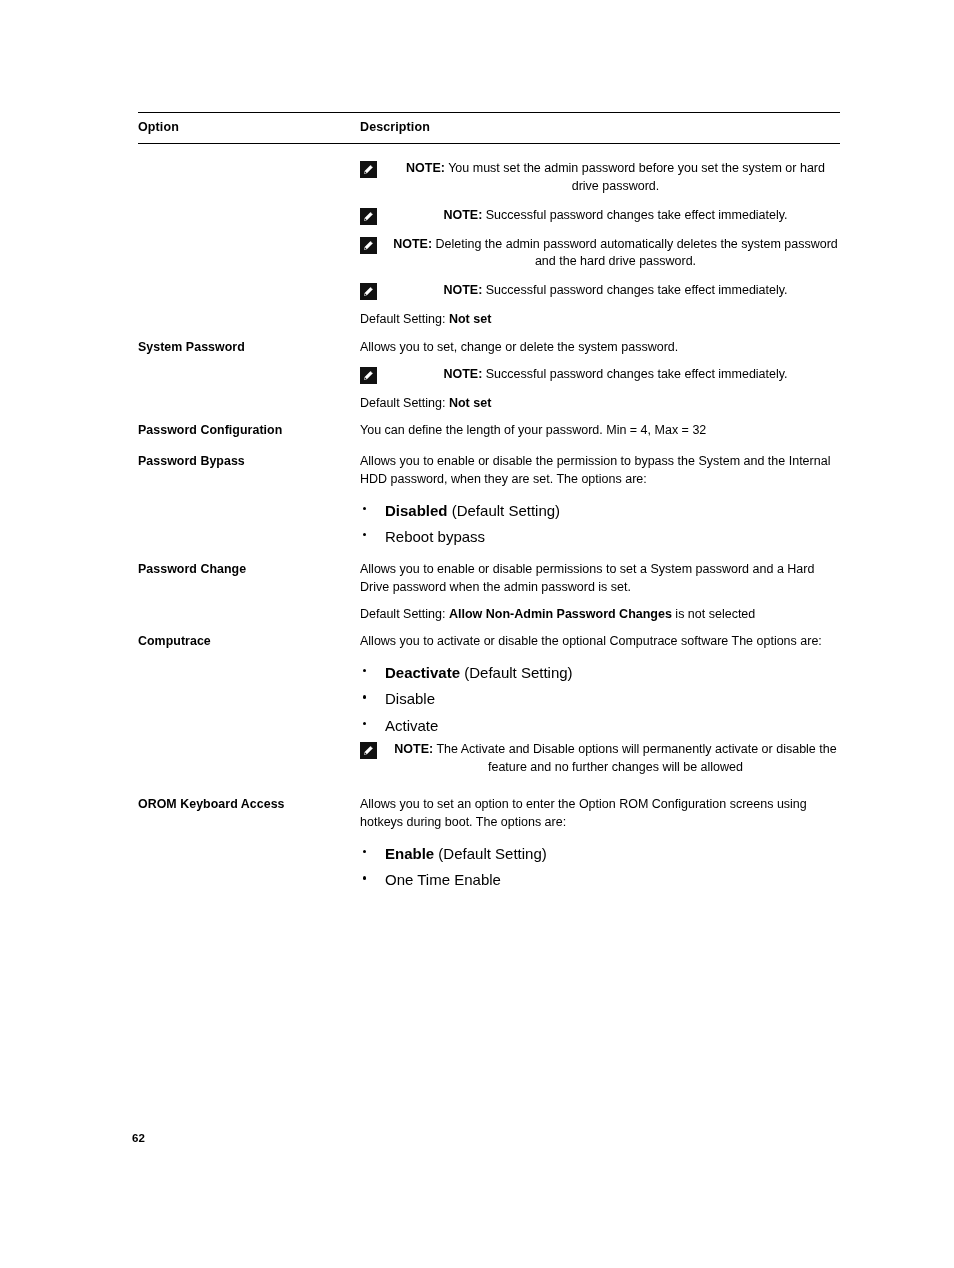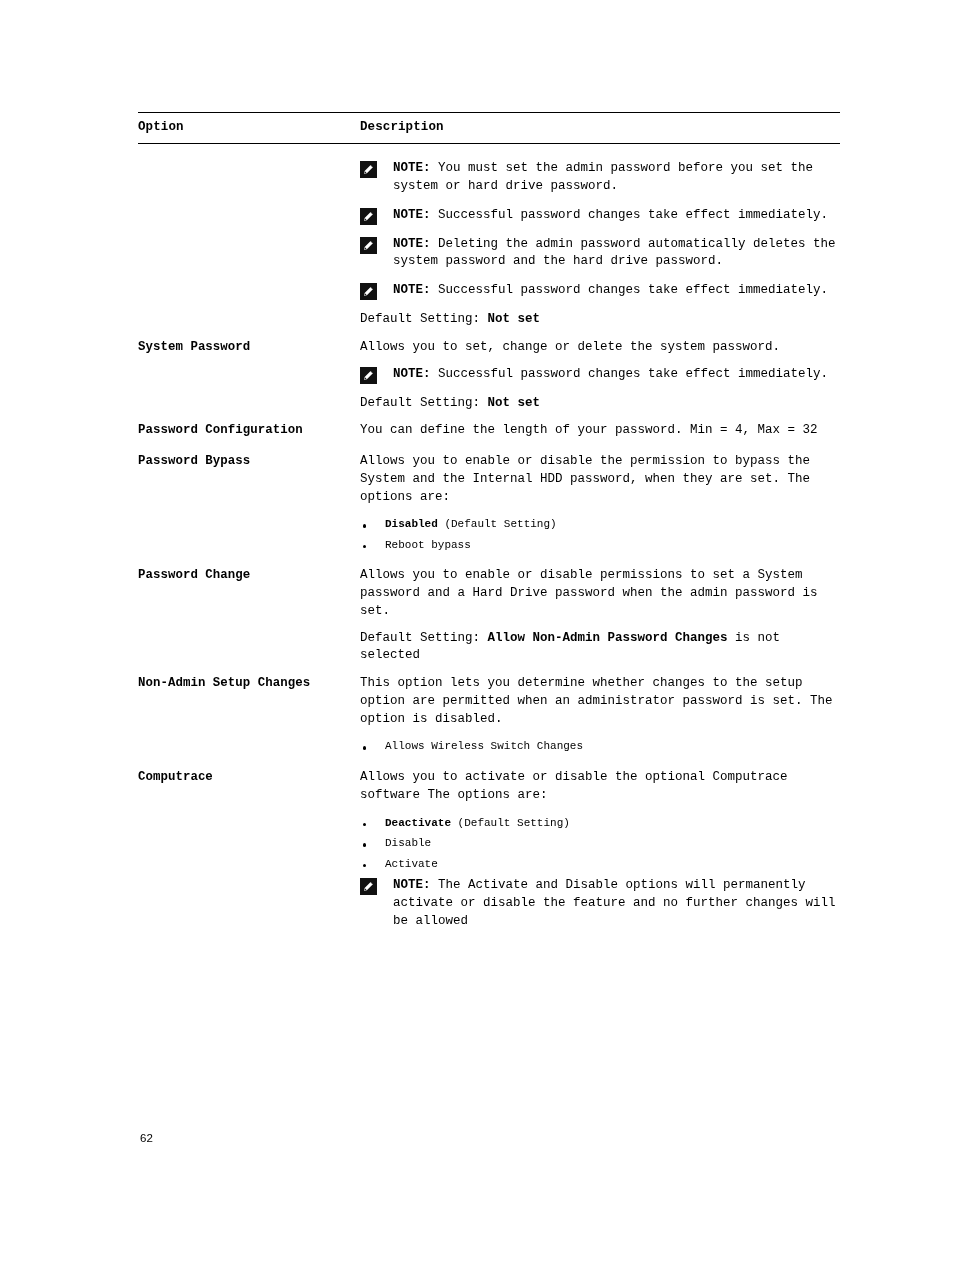--- a/index.html
+++ b/index.html
@@ -27,21 +27,20 @@
     position: absolute;
     left: 138px;
     top: 112px;
     width: 702px;
   }
 
   table.spec {
     width: 702px;
     border-collapse: collapse;
     table-layout: fixed;
-    font-family: Liberation Mono, monospace;
   }
 
   table.spec col.c-option { width: 222px; }
   table.spec col.c-desc   { width: 480px; }
 
   thead th {
     text-align: left;
     font-size: 12.5px;
     font-weight: bold;
     padding: 0 0 9px 0;
@@ -82,20 +81,21 @@
   .para:last-child { margin-bottom: 4px; }
   .para.tight { margin-bottom: 1px; }
 
   .b { font-weight: bold; }
 
   
   .note {
     display: flex;
     align-items: flex-start;
     margin: 0 0 11px 0;
+    text-align: center;
   }
   .note-icon {
     flex: 0 0 auto;
     width: 17px;
     height: 17px;
     background: #111111;
     position: relative;
     margin-top: 1px;
     margin-right: 16px;
   }
@@ -112,40 +112,40 @@
   
   ul.bullets {
     list-style: none;
     margin: 11px 0 4px 0;
     padding: 0;
   }
   ul.bullets li {
     position: relative;
     padding-left: 25px;
     margin-bottom: 5px;
-    font-size: 11px;
+    font-size: 15px;
     line-height: 1.42;
   }
   ul.bullets li:before {
     content: "";
     position: absolute;
     left: 3px;
     top: 7px;
     width: 3.4px;
     height: 3.4px;
     background: #000;
     border-radius: 50%;
   }
 
   .page-number {
     position: absolute;
-    left: 140px;
+    left: 132px;
     top: 1132px;
     font-size: 11.5px;
-    font-weight: normal;
+    font-weight: bold;
     color: #000;
   }
 </style>
 </head>
 <body>
 
 <div class="page">
 
   <div class="table-wrap">
     <table class="spec">
@@ -245,29 +245,20 @@
             </td>
           </tr>
           <tr>
             <td class="opt">Password Change</td>
             <td class="desc">
               <p class="para">Allows you to enable or disable permissions to set a System password and a Hard Drive password when the admin password is set.</p>
               <p class="para tight">Default Setting: <span class="b">Allow Non-Admin Password Changes</span> is not selected</p>
             </td>
           </tr>
           <tr>
-            <td class="opt">Non-Admin Setup Changes</td>
-            <td class="desc">
-              <p class="para">This option lets you determine whether changes to the setup option are permitted when an administrator password is set. The option is disabled.</p>
-              <ul class="bullets">
-                <li>Allows Wireless Switch Changes</li>
-              </ul>
-            </td>
-          </tr>
-          <tr>
             <td class="opt">Computrace</td>
             <td class="desc">
               <p class="para">Allows you to activate or disable the optional Computrace software The options are:</p>
               <ul class="bullets">
                 <li><span class="b">Deactivate</span> (Default Setting)</li>
                 <li>Disable</li>
                 <li>Activate</li>
               </ul>
               <div class="note">
                 <span class="note-icon">
@@ -275,19 +266,29 @@
                     <rect x="0" y="0" width="17" height="17" fill="#111111"></rect>
                     <path d="M4.0 12.4 L4.6 9.9 L10.6 3.9 L12.9 6.2 L6.9 12.2 L4.4 12.8 Z" fill="#ffffff"></path>
                     <path d="M4.5 12.3 L6.6 12.0 L4.9 10.3 Z" fill="#111111"></path>
                     <path d="M10.9 4.3 L12.6 6.0" stroke="#111111" stroke-width="0.7"></path>
                   </svg>
                 </span>
                 <div class="note-body"><span class="note-label">NOTE:</span> The Activate and Disable options will permanently activate or disable the feature and no further changes will be allowed</div>
               </div>
             </td>
           </tr>
+          <tr>
+            <td class="opt">OROM Keyboard Access</td>
+            <td class="desc">
+              <p class="para">Allows you to set an option to enter the Option ROM Configuration screens using hotkeys during boot. The options are:</p>
+              <ul class="bullets">
+                <li><span class="b">Enable</span> (Default Setting)</li>
+                <li>One Time Enable</li>
+              </ul>
+            </td>
+          </tr>
         </tbody>
     </table>
   </div>
 
   <div class="page-number">62</div>
 
 </div>
 
 </body></html>

